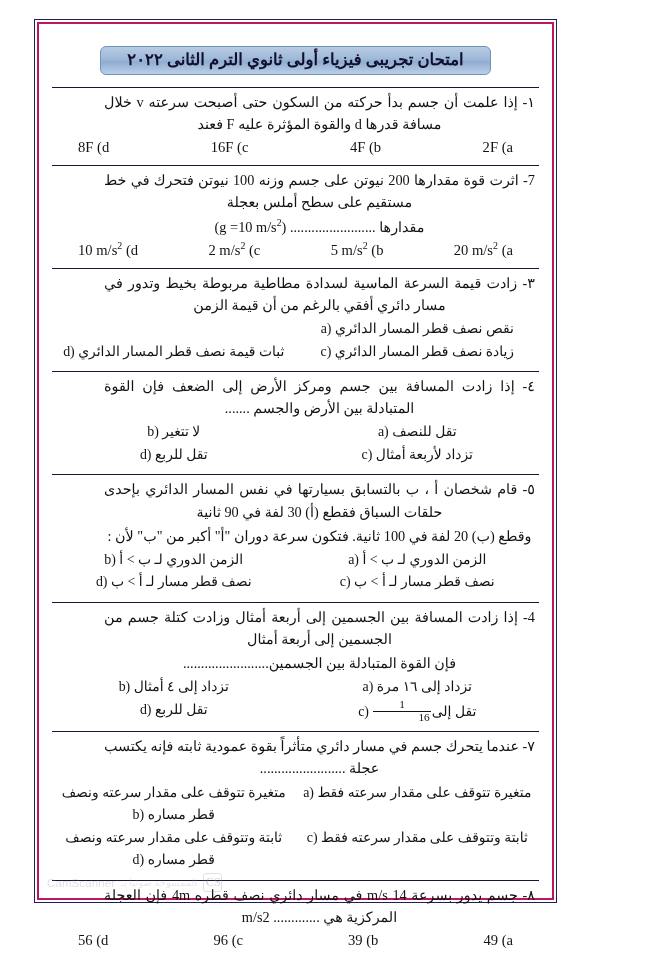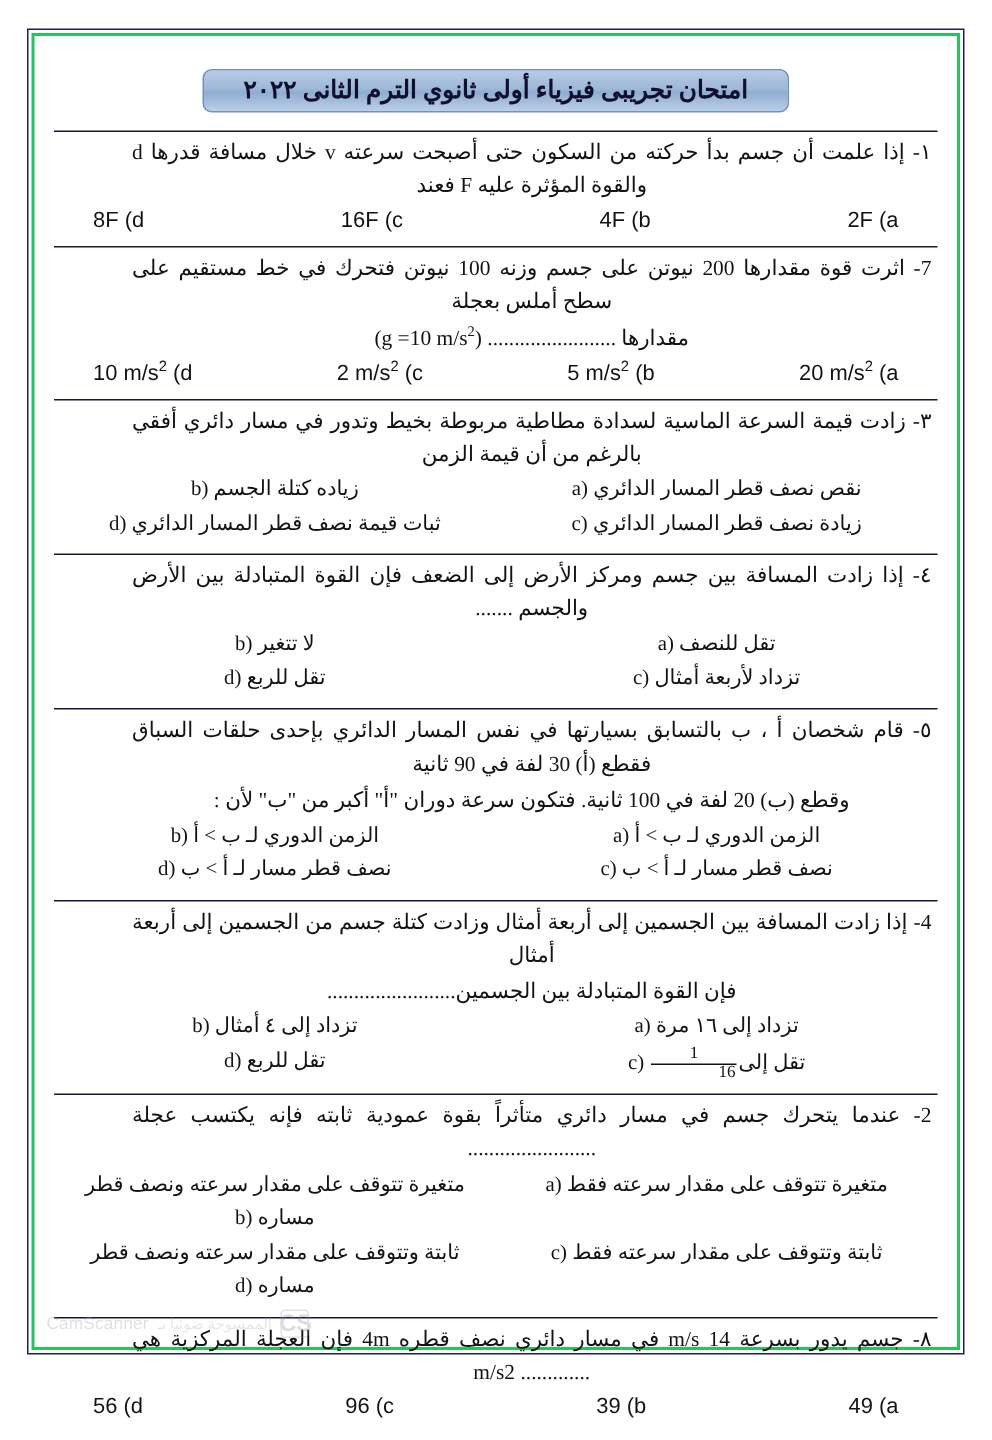--- a/index.html
+++ b/index.html
@@ -11,23 +11,23 @@
     width: 661px; height: 960px;
     font-family: "Liberation Serif", "DejaVu Serif", serif;
     color: #131313;
     position: relative;
     overflow: hidden;
   }
 
   
   .page {
     position: absolute;
-    left: 21px; top: 22px;
-    width: 619px; height: 878px;
-    border: 2px solid #22c55e;
+    left: 37px; top: 22px;
+    width: 517px; height: 878px;
+    border: 2px solid #be185d;
     outline: 1px solid #1d1d60;
     outline-offset: 2px;
     background: #fff;
   }
   .page-inner {
     position: absolute;
     inset: 0;
     padding: 6px 13px 0 13px;
   }
 
@@ -77,21 +77,21 @@
     flex-direction: row;
     justify-content: space-between;
     direction: rtl;
     padding: 3px 26px 3px 26px;
     font-size: 14.6px;
   }
   .opt-row4 .opt {
     direction: ltr;
     unicode-bidi: isolate;
     white-space: nowrap;
-    font-family: Liberation Sans, sans-serif;
+    font-family: Liberation Serif, serif;
   }
 
   
   .opt-grid {
     direction: rtl;
     padding: 1px 6px 2px 6px;
   }
   .opt-grid .orow {
     display: flex;
     flex-direction: row;
@@ -135,24 +135,24 @@
     display: flex;
     align-items: center;
     gap: 6px;
     opacity: 0.30;
   }
   .cs-badge {
     width: 19px; height: 19px;
     border: 1.4px solid #9a9a9a;
     border-radius: 3px;
     color: #8e8e8e;
-    font-size: 16px;
+    font-size: 12px;
     font-weight: bold;
     display: flex; align-items: center; justify-content: center;
-    font-family: Liberation Sans, sans-serif;
+    font-family: Liberation Serif, serif;
     letter-spacing: -0.4px;
     text-align: center;
   }
   .cs-name {
     font-family: "Liberation Sans", sans-serif;
     font-size: 11.5px;
     color: #9a9a9a;
     letter-spacing: 0.1px;
     text-align: right;
   }
@@ -194,21 +194,20 @@
             <span class="opt">2 m/s<sup>2</sup> (c</span>
             <span class="opt">10 m/s<sup>2</sup> (d</span>
           </div>
         </div>
         <div class="q-block">
           <hr class="rule">
           <div class="q-line first">٣- زادت قيمة السرعة الماسية لسدادة مطاطية مربوطة بخيط وتدور في مسار دائري أفقي بالرغم من أن قيمة الزمن</div>
           <div class="opt-grid">
             <div class="orow">
               <div class="cell-r">نقص نصف قطر المسار الدائري <span class="lbl">(a</span></div>
-              <div class="cell-l">زياده كتلة الجسم <span class="lbl">(b</span></div>
             </div>
             <div class="orow">
               <div class="cell-r">زيادة نصف قطر المسار الدائري <span class="lbl">(c</span></div>
               <div class="cell-l">ثبات قيمة نصف قطر المسار الدائري <span class="lbl">(d</span></div>
             </div>
           </div>
         </div>
         <div class="q-block">
           <hr class="rule">
           <div class="q-line first">٤- إذا زادت المسافة بين جسم ومركز الأرض إلى الضعف فإن القوة المتبادلة بين الأرض والجسم .......</div>
@@ -248,21 +247,21 @@
               <div class="cell-l">تزداد إلى ٤ أمثال <span class="lbl">(b</span></div>
             </div>
             <div class="orow">
               <div class="cell-r">تقل إلى<span class="frac"><span class="num">1</span><span class="den">16</span></span> <span class="lbl">(c</span></div>
               <div class="cell-l">تقل للربع <span class="lbl">(d</span></div>
             </div>
           </div>
         </div>
         <div class="q-block">
           <hr class="rule">
-          <div class="q-line first">2- عندما يتحرك جسم في مسار دائري متأثراً بقوة عمودية ثابته فإنه يكتسب عجلة ........................</div>
+          <div class="q-line first">٧- عندما يتحرك جسم في مسار دائري متأثراً بقوة عمودية ثابته فإنه يكتسب عجلة ........................</div>
           <div class="opt-grid">
             <div class="orow">
               <div class="cell-r">متغيرة تتوقف على مقدار سرعته فقط <span class="lbl">(a</span></div>
               <div class="cell-l">متغيرة تتوقف على مقدار سرعته ونصف قطر مساره <span class="lbl">(b</span></div>
             </div>
             <div class="orow">
               <div class="cell-r">ثابتة وتتوقف على مقدار سرعته فقط <span class="lbl">(c</span></div>
               <div class="cell-l">ثابتة وتتوقف على مقدار سرعته ونصف قطر مساره <span class="lbl">(d</span></div>
             </div>
           </div>

